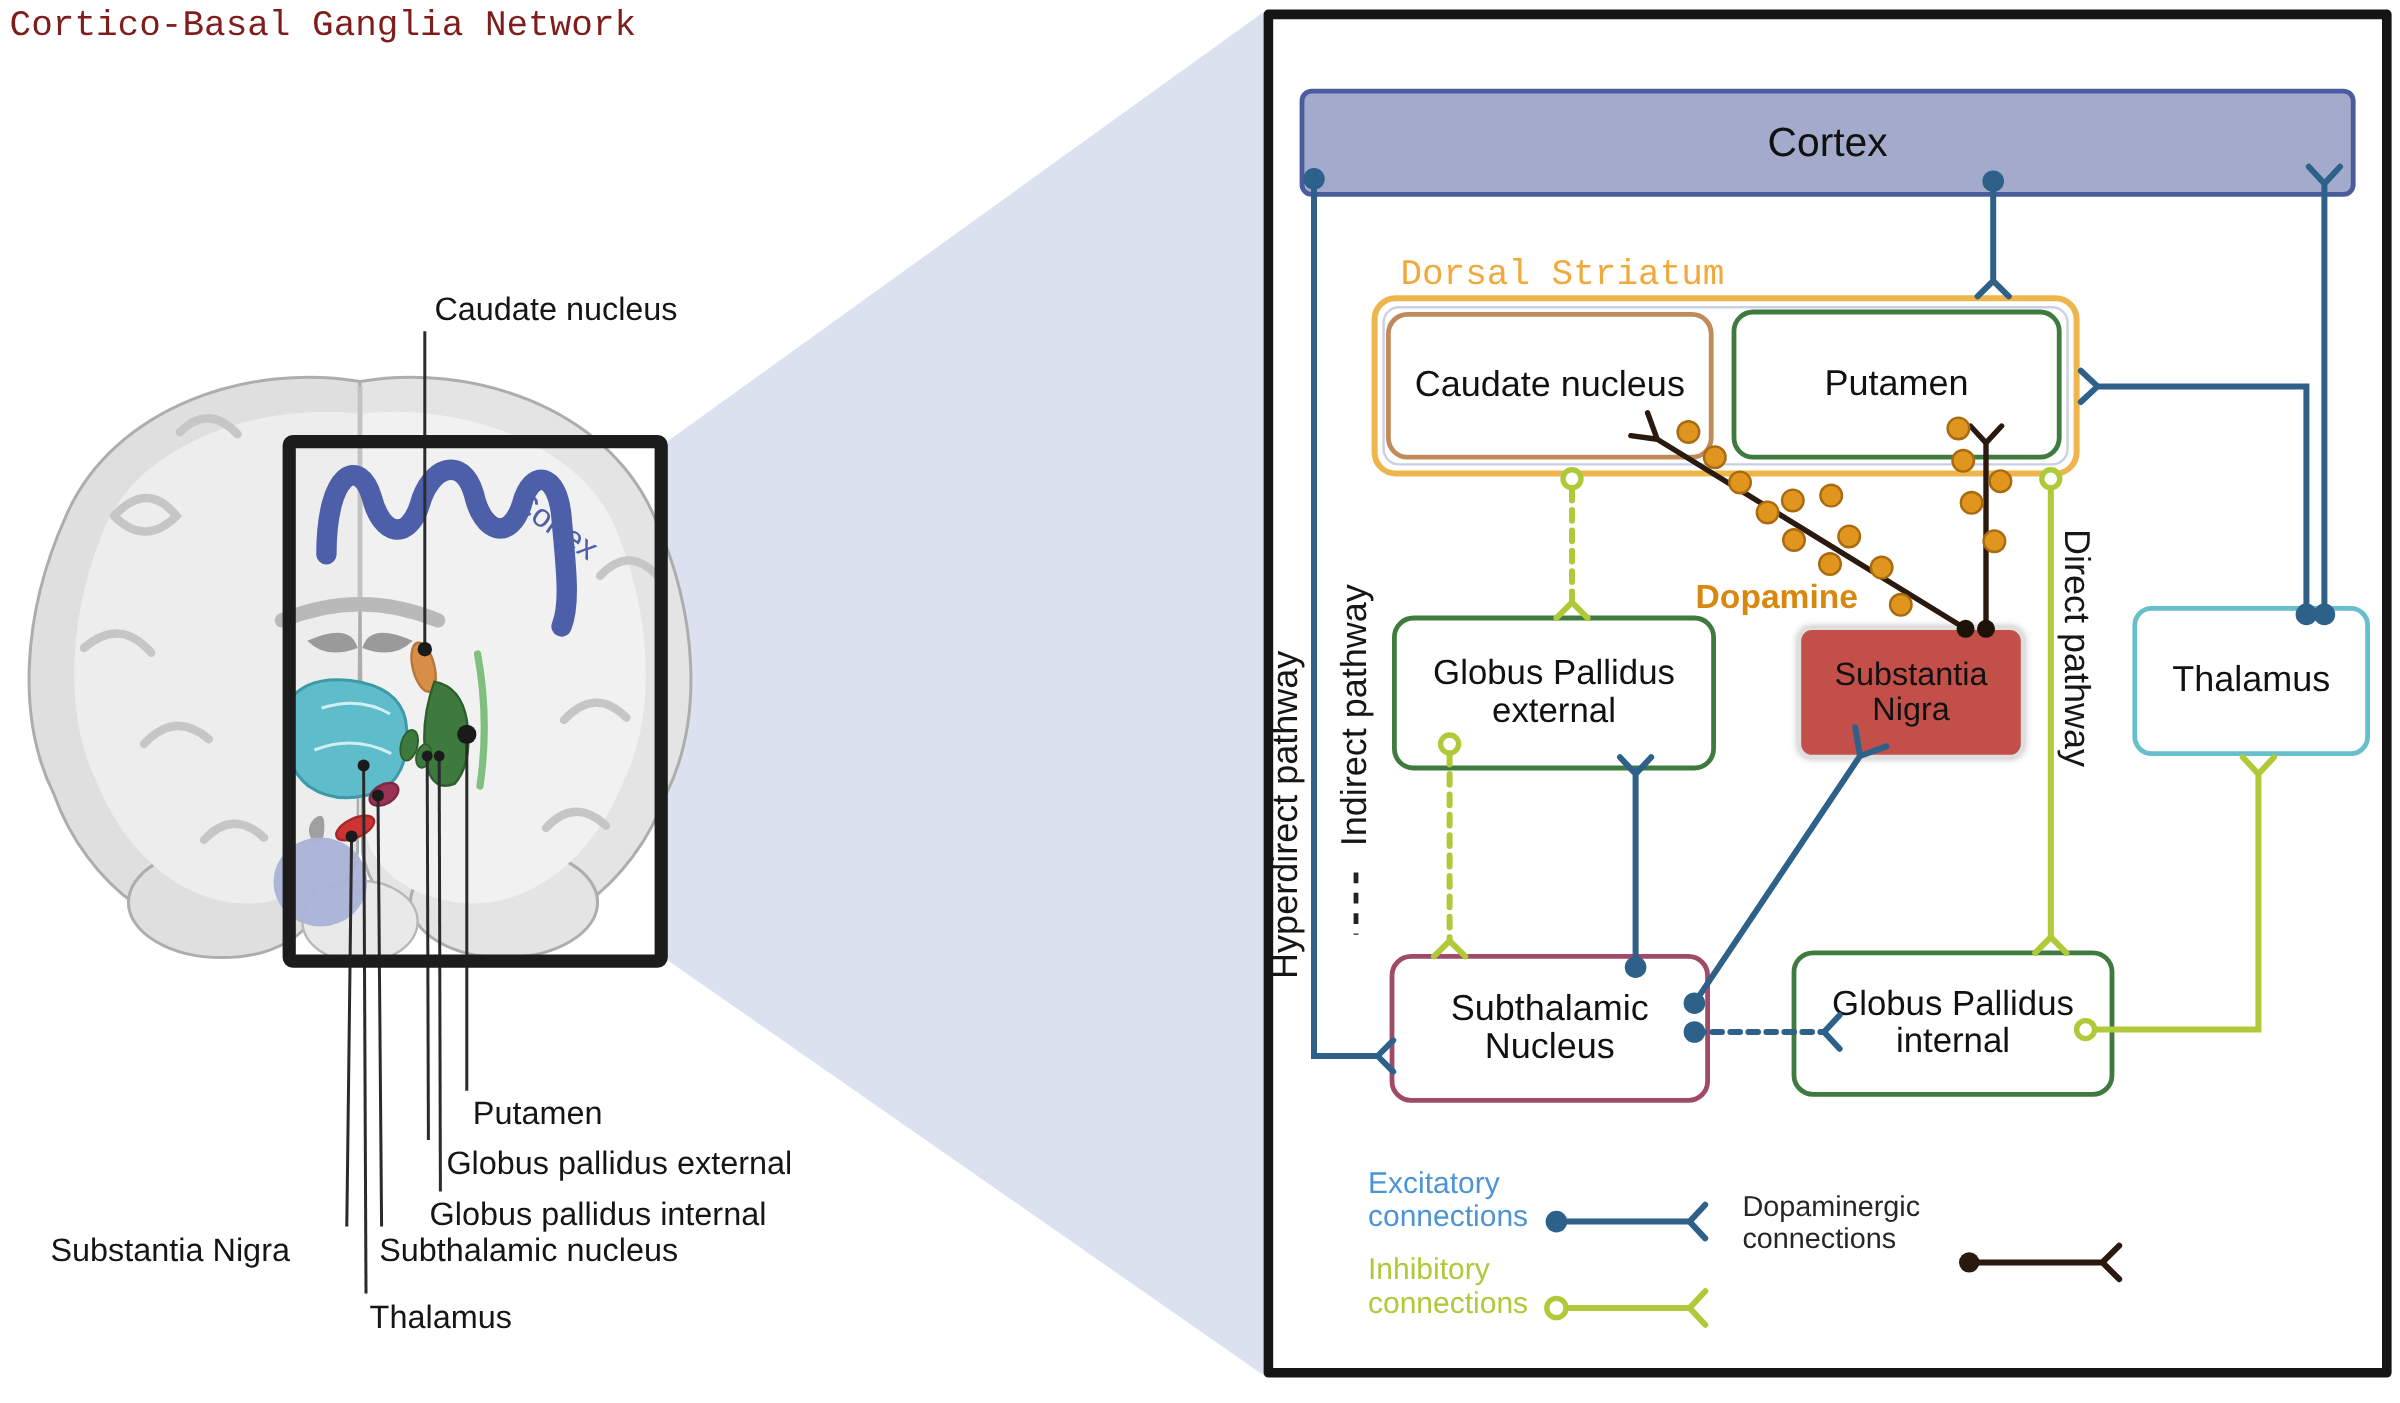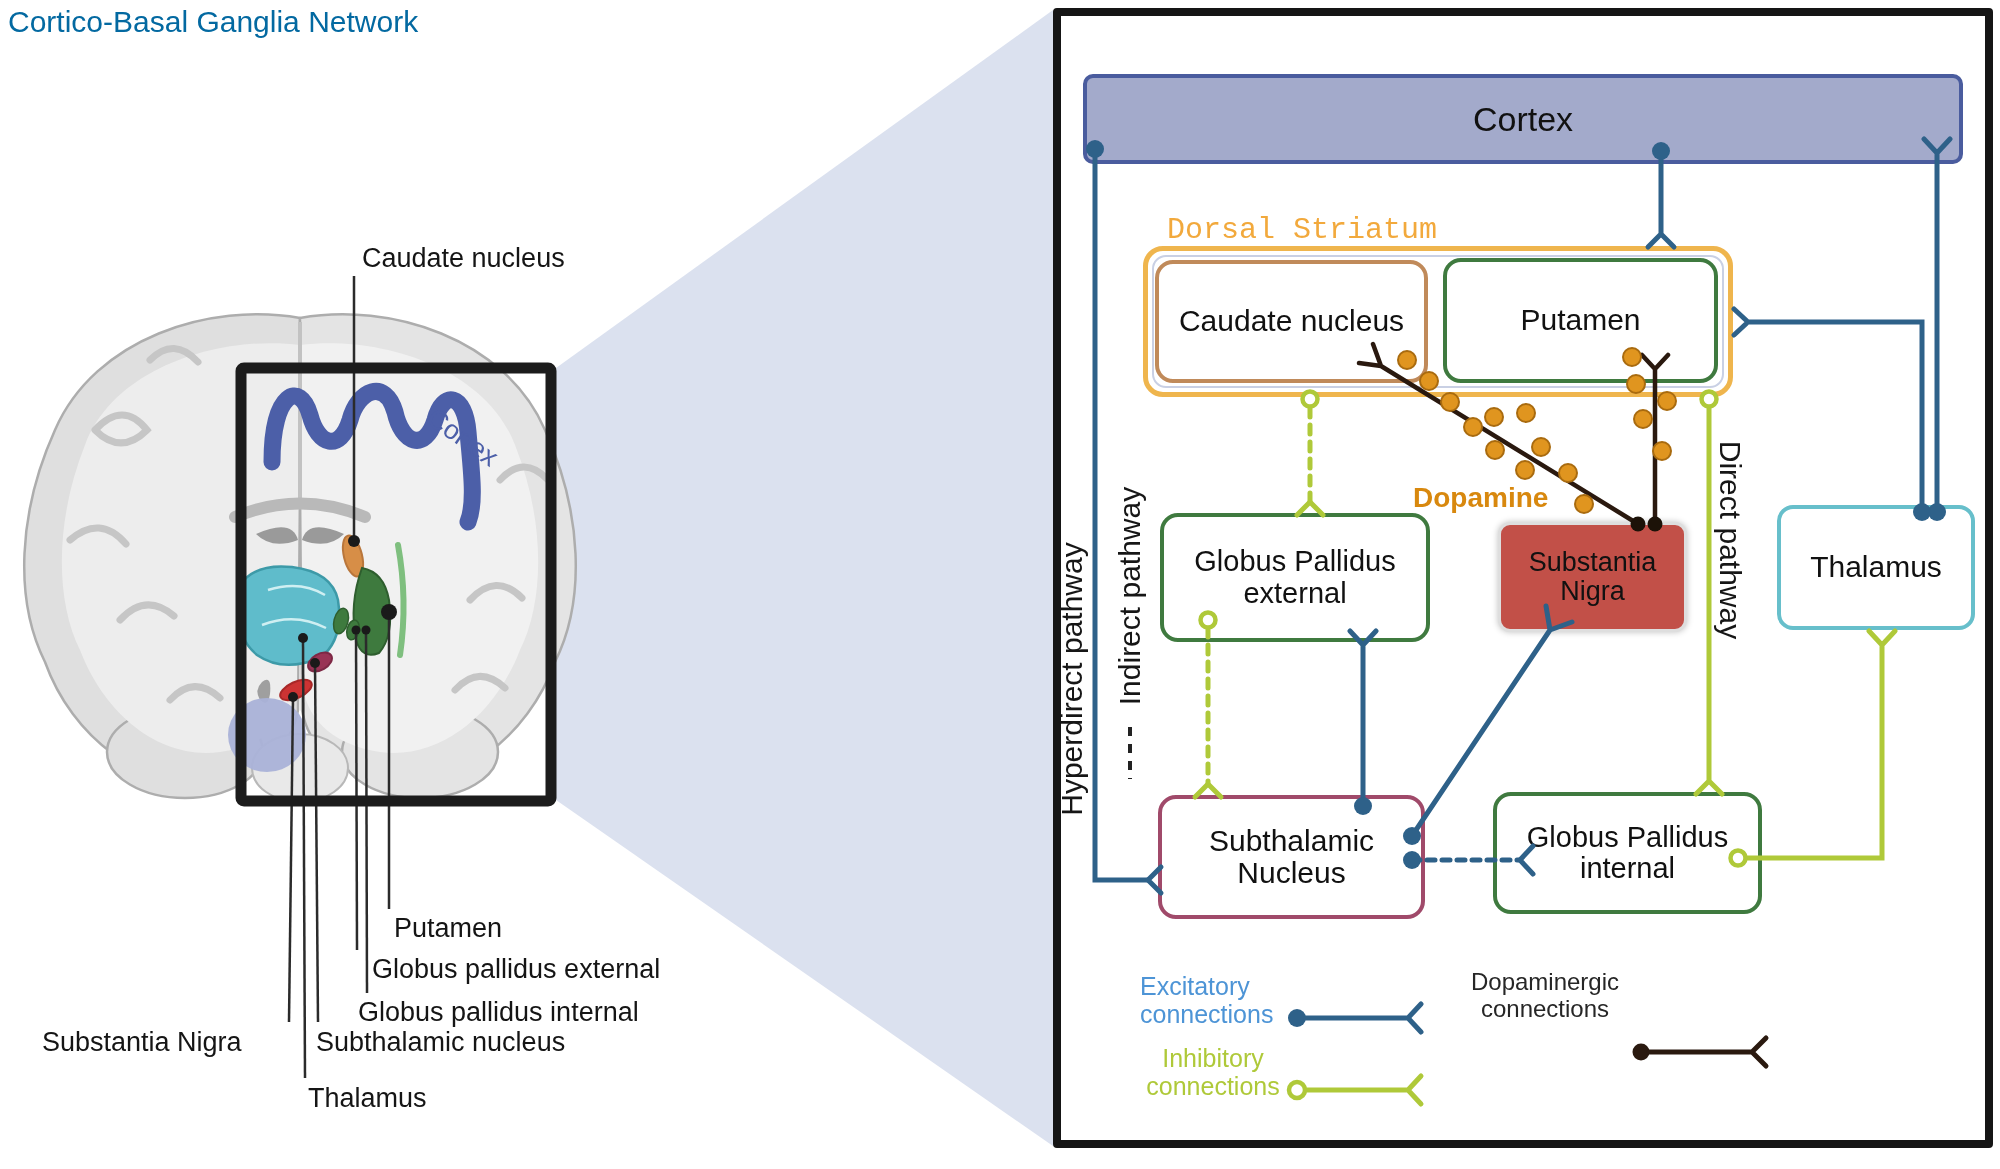--- a/index.html
+++ b/index.html
@@ -1,19 +1,19 @@
 <!DOCTYPE html>
 <html><head>
 <meta charset="utf-8">
 <style>
   html,body{margin:0;padding:0;background:#ffffff;}
   #stage{position:relative;width:2000px;height:1169px;background:#fff;overflow:hidden;
          font-family:"Liberation Sans","DejaVu Sans",sans-serif;color:#151515;}
   .abs{position:absolute;}
-  #page-title{left:8px;top:5px;font-size:30px;color:#0369a1;}
+  #page-title{left:8px;top:5px;font-size:30px;color:#7f1d1d;font-family:Liberation Mono, monospace;}
   
   .struct-label{font-size:27px;color:#151515;white-space:nowrap;}
   
   #big-box{left:1053px;top:8px;width:940px;height:1140px;border:8px solid #151515;
            border-radius:4px;background:transparent;box-sizing:border-box;}
   
   .node{display:flex;align-items:center;justify-content:center;text-align:center;
         box-sizing:border-box;background:#fff;font-size:30px;line-height:1.07;color:#111;}
   #cortex-bar{left:1083px;top:74px;width:880px;height:90px;background:#A3AACB;
               border:4px solid #4A5C9E;border-radius:10px;font-size:34px;}
@@ -32,22 +32,22 @@
   
   #dorsal-striatum-label{left:1167px;top:213px;font-size:30px;color:#F2A93C;white-space:nowrap;font-family:Liberation Mono, monospace;}
   #dopamine-label{left:1413px;top:482px;font-size:28px;color:#D8880E;white-space:nowrap;font-weight:bold;}
   .vlabel{font-size:30px;color:#161616;text-align:center;white-space:nowrap;height:34px;}
   #hyperdirect-label{left:917px;top:662px;width:310px;transform:rotate(-90deg);}
   #indirect-label{left:1002px;top:579px;width:255px;transform:rotate(-90deg);}
   #direct-label{left:1605px;top:523px;width:250px;transform:rotate(90deg);}
   
   .legend-label{font-size:25px;line-height:1.12;}
   #legend-excitatory{left:1140px;top:972px;width:146px;text-align:left;color:#4D94D6;}
-  #legend-inhibitory{left:1140px;top:1044px;width:146px;text-align:center;color:#AFC939;}
-  #legend-dopaminergic{left:1452px;top:969px;width:186px;text-align:center;color:#262626;font-size:24px;}
+  #legend-inhibitory{left:1140px;top:1044px;width:146px;text-align:left;color:#AFC939;}
+  #legend-dopaminergic{left:1452px;top:993px;width:186px;color:#262626;font-size:24px;}
   #caudate-label{left:362px;top:243px;}
   #putamen-label{left:394px;top:913px;}
   #gpe-label{left:372px;top:954px;}
   #gpi-label{left:358px;top:997px;}
   #sn-label{left:42px;top:1027px;}
   #stn-label{left:316px;top:1027px;}
   #thal-label{left:308px;top:1083px;}
   svg{position:absolute;left:0;top:0;}
   #conn-svg{pointer-events:none;}
 </style>

